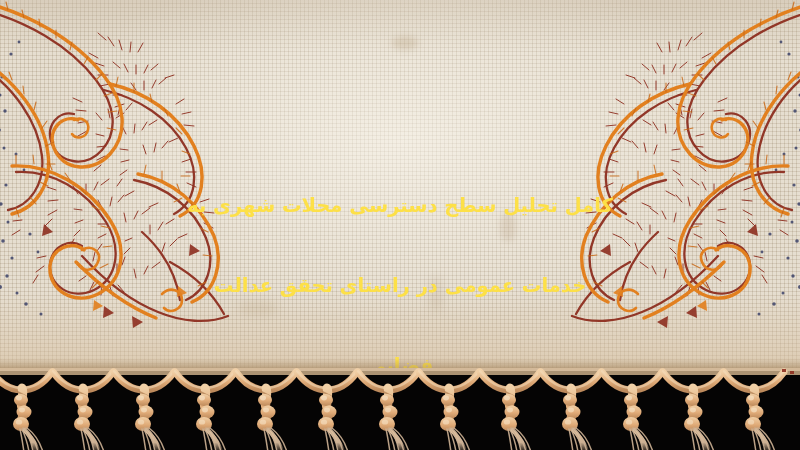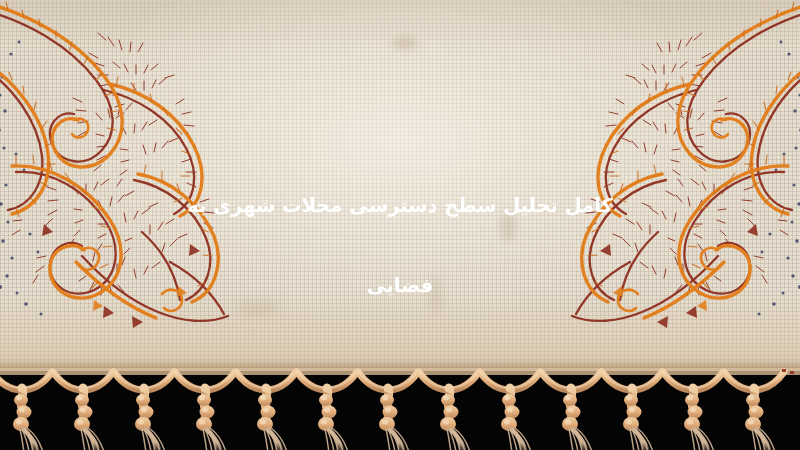--- a/index.html
+++ b/index.html
@@ -49,21 +49,21 @@
   .ornament.right { right: -14px; transform: scaleX(-1); }
 
   
   .title-block {
     position: absolute;
     left: 160px;
     top: 146px;
     width: 480px;
     text-align: center;
     direction: rtl;
-    color: #ffffff;
+    color: #fde047;
     font-size: 19.5px;
     line-height: 40px;
     font-weight: 700;
     letter-spacing: 0px;
     white-space: pre-line;
   }
   .title-line { display: block; }
 
   
   .fringe-band {
@@ -333,20 +333,21 @@
       </g>
       <g fill="#e2801f" opacity="0.9">
         <path d="M108 306 l9 6 l-10 5 z"></path>
         <path d="M192 292 l9 7 l-10 4 z"></path>
       </g>
     </g>
   </svg>
 
   <div class="title-block">
     <span class="title-line">کامل تحلیل سطح دسترسی محلات شهری به</span>
+    <span class="title-line">خدمات عمومی در راستای تحقق عدالت</span>
     <span class="title-line">فضایی</span>
   </div>
 
   <div class="edge-shadow"></div>
 
   <div class="fringe-band">
     <svg class="fringe-svg" width="800" height="82" viewBox="0 0 800 82" xmlns="http://www.w3.org/2000/svg">
       <defs>
         <linearGradient id="threadG" x1="0" y1="0" x2="0" y2="1">
           <stop offset="0%" stop-color="#f0cfa6"></stop>

